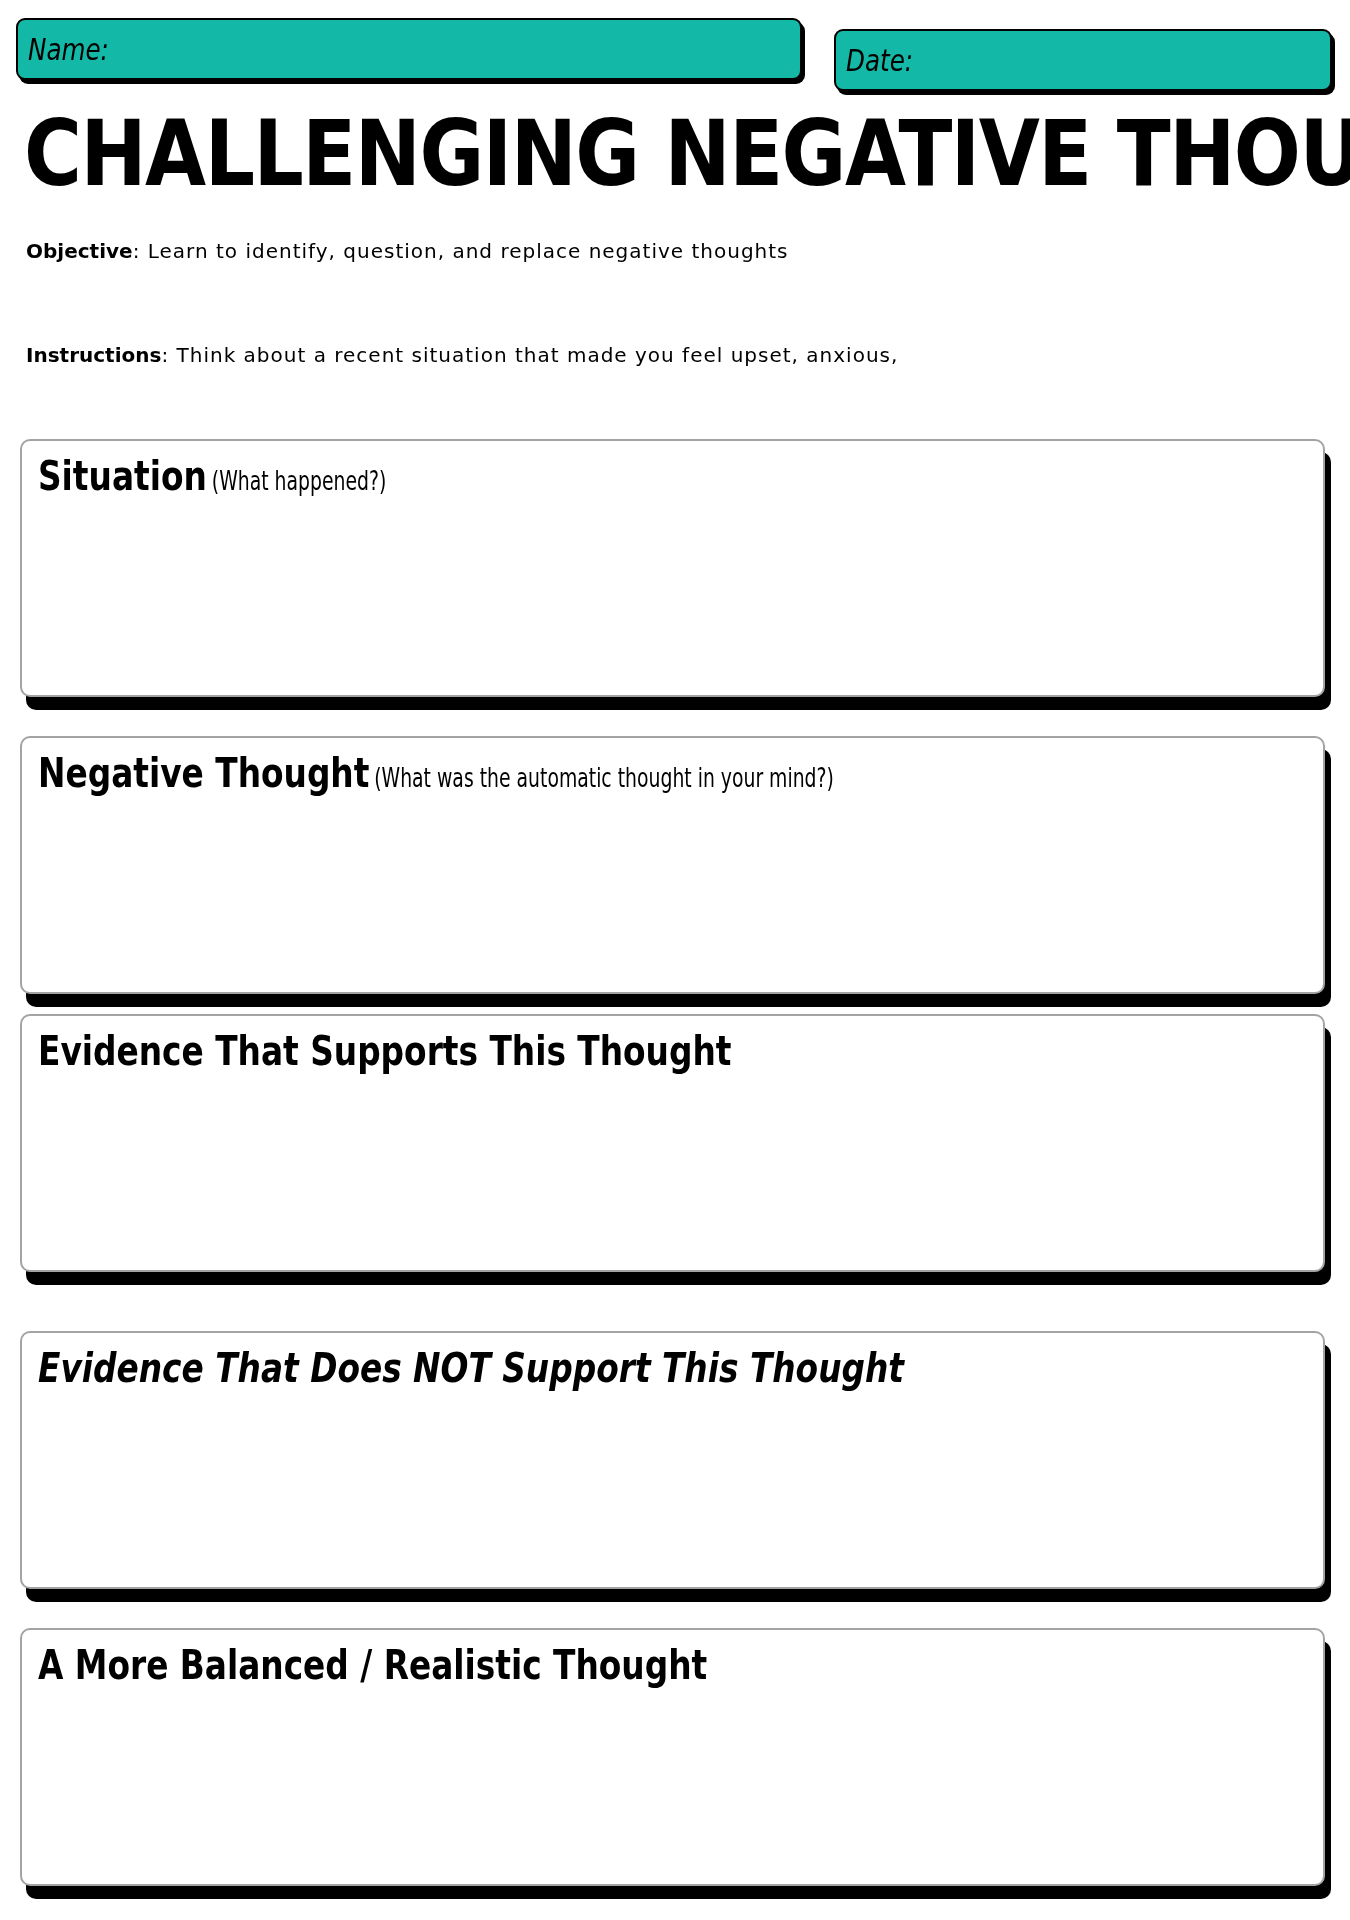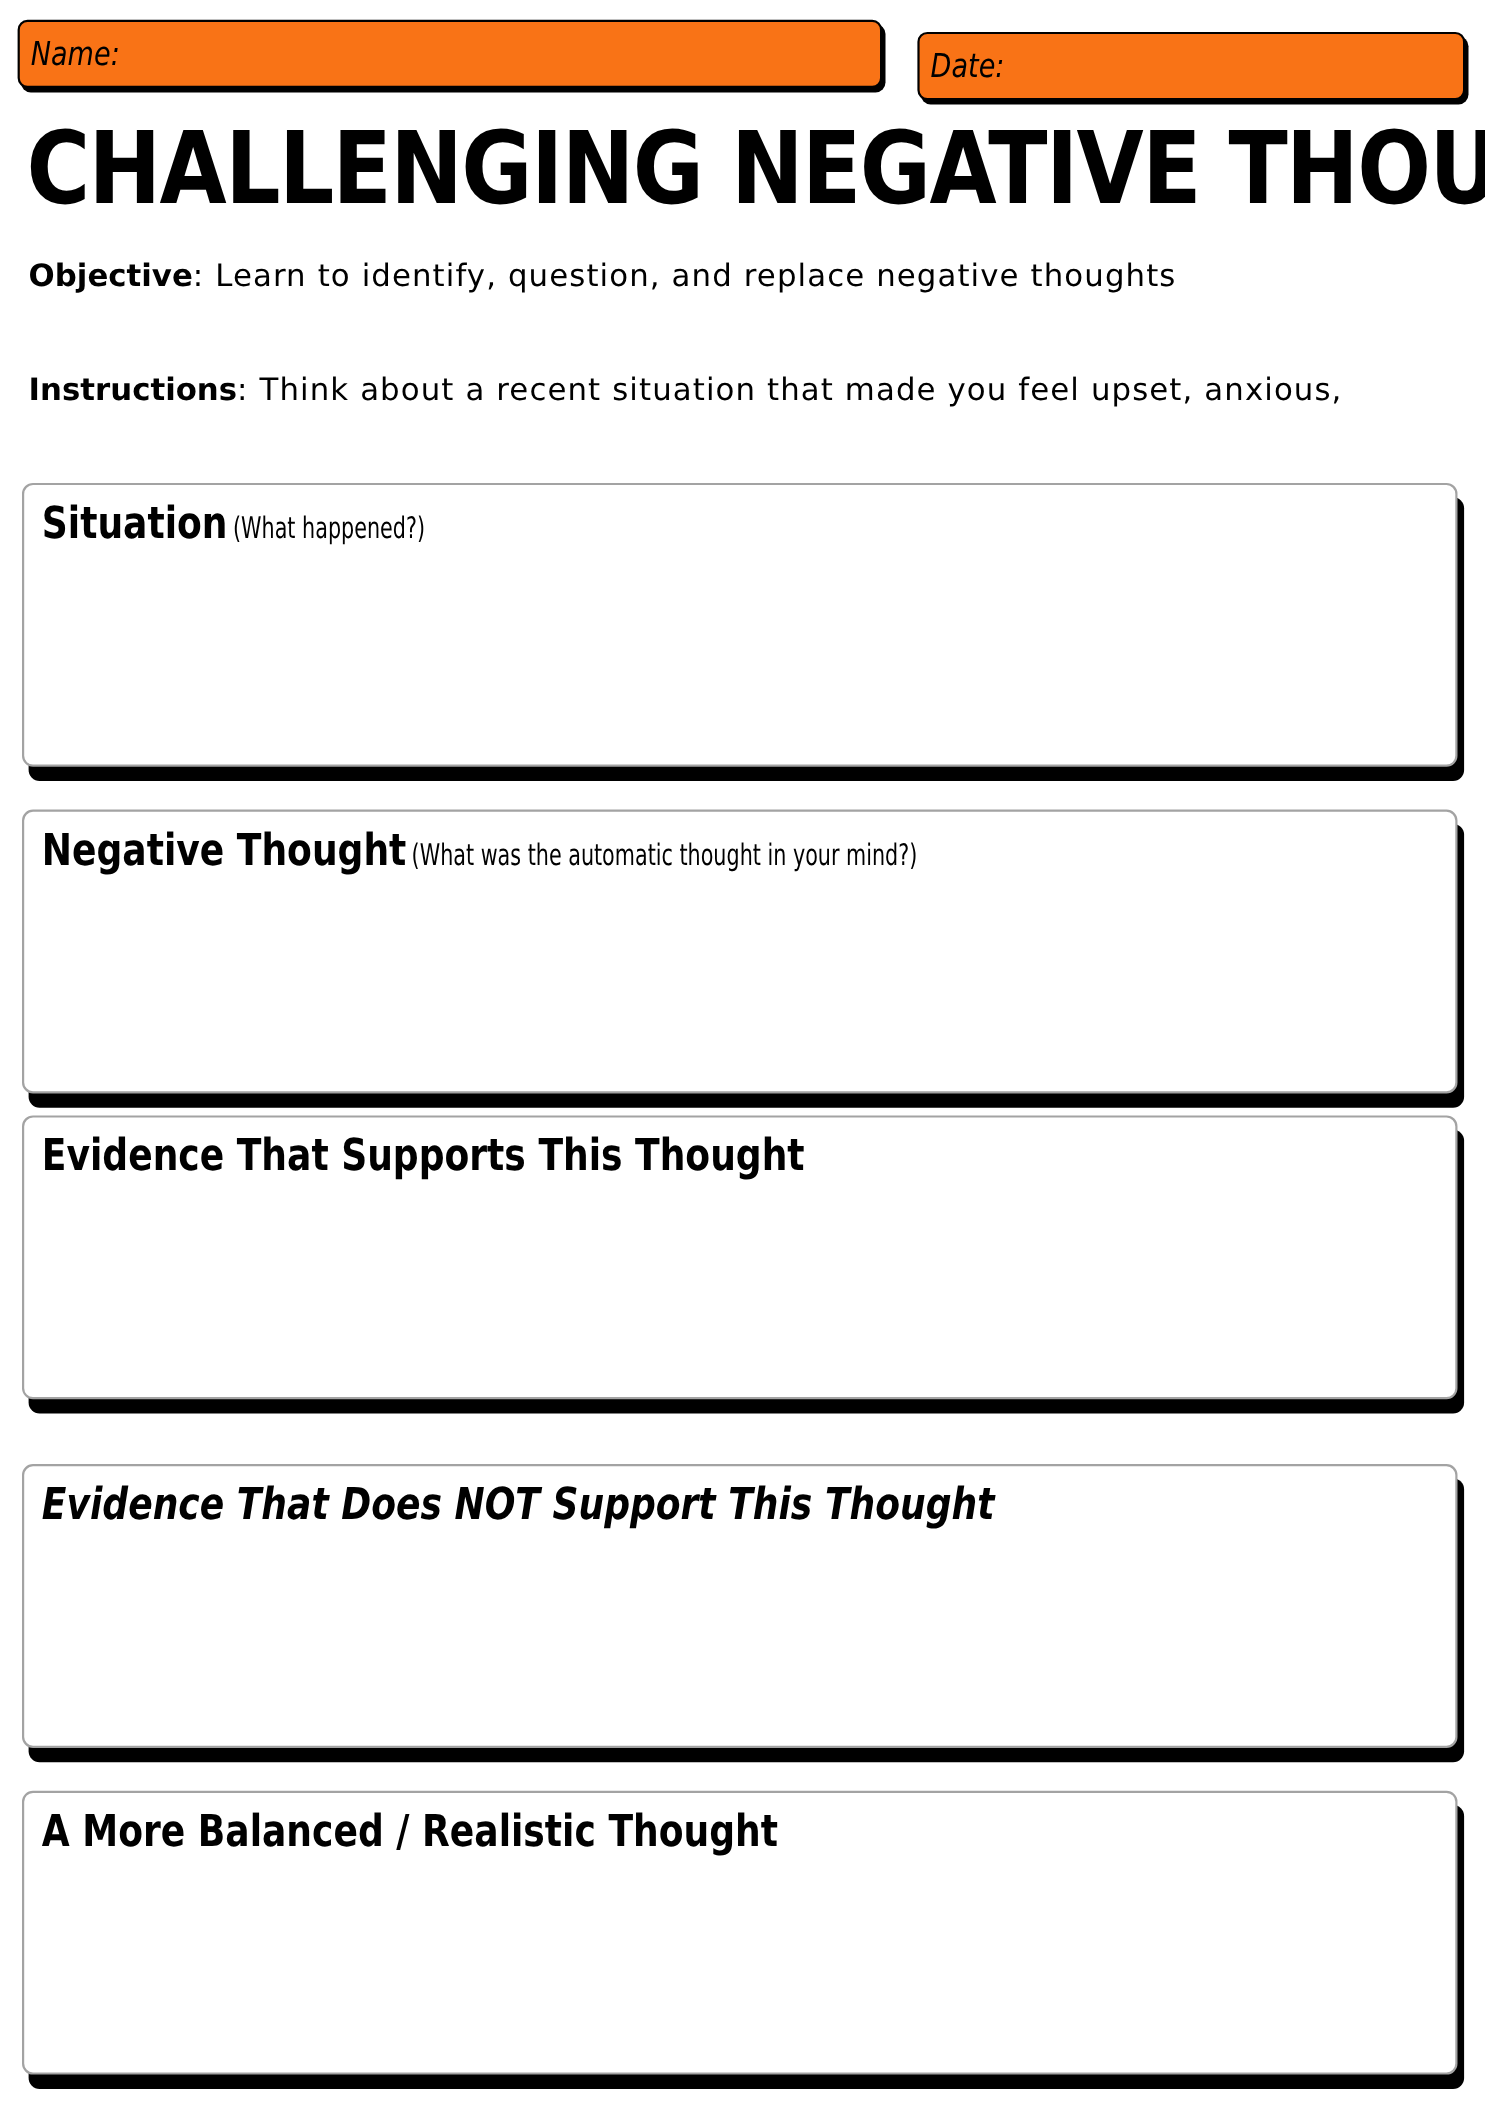--- a/index.html
+++ b/index.html
@@ -1,20 +1,20 @@
 <!DOCTYPE html>
 <html><head>
 <meta charset="utf-8">
 <style>
   html, body { margin:0; padding:0; background:#ffffff; }
   body { width:1350px; height:1920px; position:relative; overflow:hidden; color:#000; font-family:"DejaVu Sans", sans-serif; }
-  .field { position:absolute; top:18px; height:62px; border:2px solid #000; border-radius:9px; background:#f97316; box-shadow:3px 4px 0 #000; box-sizing:border-box; }
+  .field { position:absolute; top:18px; height:62px; border:2px solid #000; border-radius:9px; background:#14b8a6; box-shadow:3px 4px 0 #000; box-sizing:border-box; }
   .field .lbl { position:absolute; left:10px; top:12px; font-family:"DejaVu Sans", sans-serif; font-style:italic; font-size:30px; transform:scaleX(0.82); transform-origin:left center; }
   .title { position:absolute; left:24px; top:108px; width:1310px; font-family:"DejaVu Sans", sans-serif; font-weight:bold; font-size:106px; line-height:1; letter-spacing:-2px; white-space:nowrap; transform:scaleX(0.745) scaleY(0.86); transform-origin:left top; }
-  .para { position:absolute; left:26px; font-size:28px; line-height:46px; letter-spacing:1px; font-family:"DejaVu Sans", sans-serif;text-align:right; }
+  .para { position:absolute; left:26px; font-size:20px; line-height:46px; letter-spacing:1px; font-family:"DejaVu Sans", sans-serif;text-align:right; }
   .para b { font-weight:bold; letter-spacing:0; }
   .box { position:absolute; left:20px; width:1305px; height:258px; border:2px solid #a3a3a3; border-radius:10px; background:#fff; box-shadow:6px 13px 0 #000; box-sizing:border-box; }
   .box .head { position:absolute; left:16px; top:12px; white-space:nowrap; transform:scaleX(0.82); transform-origin:left top; }
   .box .h { font-family:"DejaVu Sans", sans-serif; font-weight:bold; font-size:40px; }
   .box .sub { font-family:"DejaVu Sans", sans-serif; font-size:27px; margin-left:6px; transform:scaleX(0.85); display:inline-block; transform-origin:left center; }
 </style>
 </head>
 <body>
 
 <div class="field" style="left:16px; width:786px;">

